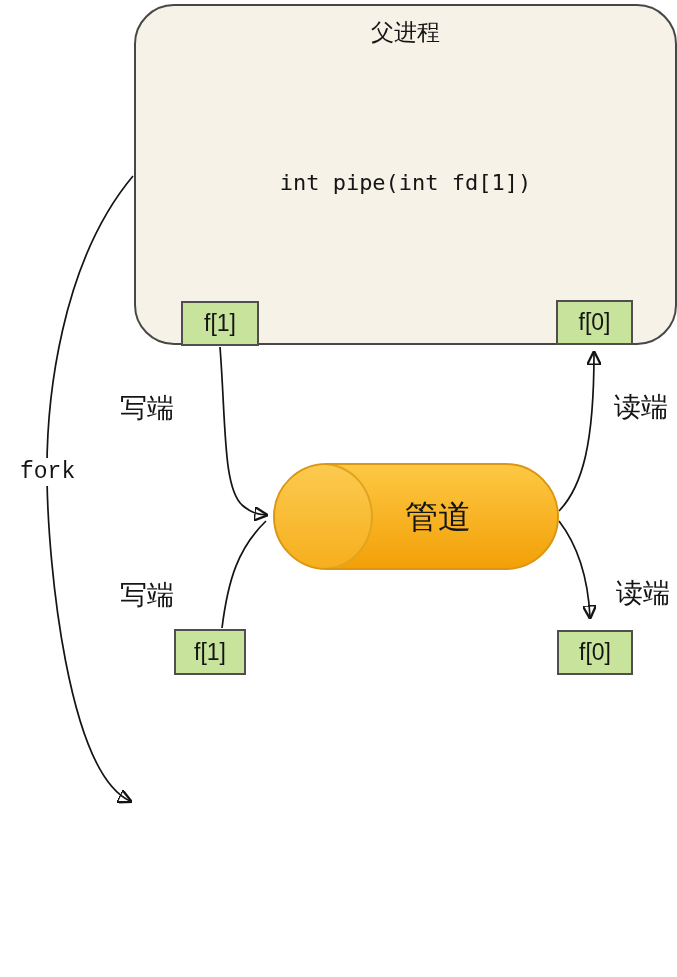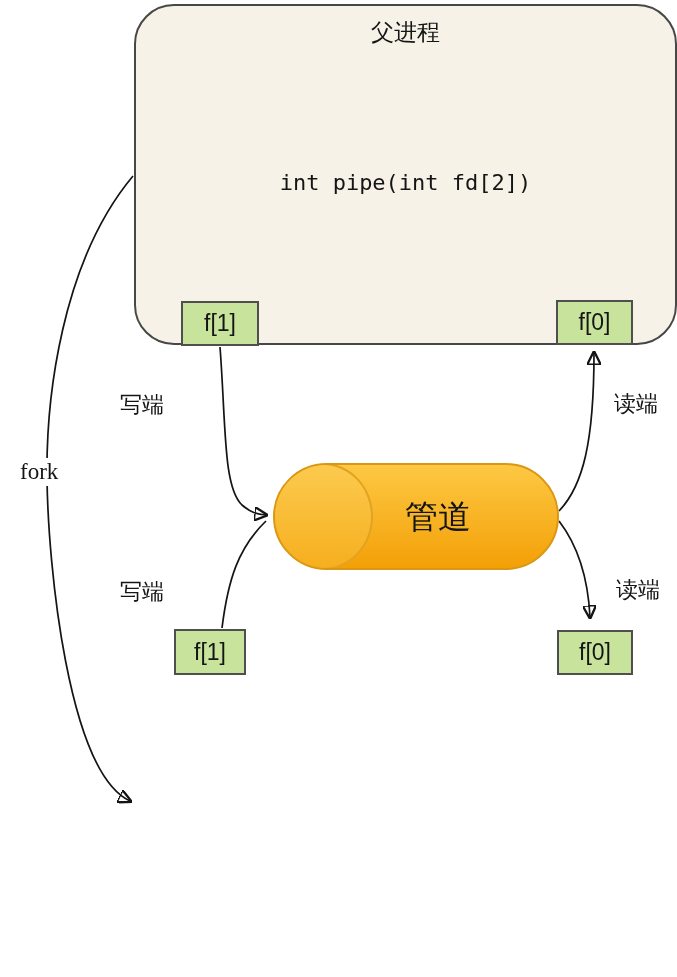--- a/index.html
+++ b/index.html
@@ -62,28 +62,28 @@
     border-radius: 50%;
     background: linear-gradient(180deg, #FCCA4F 0%, #F6AF1E 100%);
   }
   .pipe-label {
     position: absolute; left: 163px; top: 50%;
     transform: translate(-50%, -50%);
     font-size: 33px; white-space: nowrap; z-index: 2; text-align: right;
   }
 
   
-  .side-label { position: absolute; font-size: 22px; z-index: 2; white-space: nowrap; }
+  .side-label { position: absolute; font-size: 27px; z-index: 2; white-space: nowrap; }
   .lbl-write-parent { left: 104px; top: 390px; }
   .lbl-write-child  { left: 104px; top: 577px; }
   .lbl-read-parent  { left: 598px; top: 389px; }
   .lbl-read-child   { left: 600px; top: 575px; }
   .lbl-fork {
     left: 2px; top: 458px;
-    font-family: Liberation Serif, serif;
+    font-family: Liberation Mono, monospace;
     font-size: 23px; background: #ffffff; padding: 1px 2px; z-index: 2;
   }
 
   
   .arrows { position: absolute; left: 0; top: 0; z-index: 1; pointer-events: none; }
   .arrows path { fill: none; stroke: #141414; stroke-width: 1.7; }
 </style>
 </head>
 <body>
 
@@ -102,21 +102,21 @@
 
     <path d="M 206 628 C 212 580, 222 548, 250 521"></path>
 
     <path d="M 543 511 C 567 486, 578 442, 578 353" marker-end="url(#arrowhead)"></path>
 
     <path d="M 543 521 C 563 547, 572 578, 574 617" marker-end="url(#arrowhead)"></path>
   </svg>
 
   <div class="process-box box-parent">
     <div class="box-title">父进程</div>
-    <div class="code-text">int pipe(int fd[2])</div>
+    <div class="code-text">int pipe(int fd[1])</div>
   </div>
 
 
   <div class="fd-tag tag-p-f1">f[1]</div>
   <div class="fd-tag tag-p-f0">f[0]</div>
   <div class="fd-tag tag-c-f1">f[1]</div>
   <div class="fd-tag tag-c-f0">f[0]</div>
 
   <div class="pipe">
     <div class="pipe-cap"></div>

